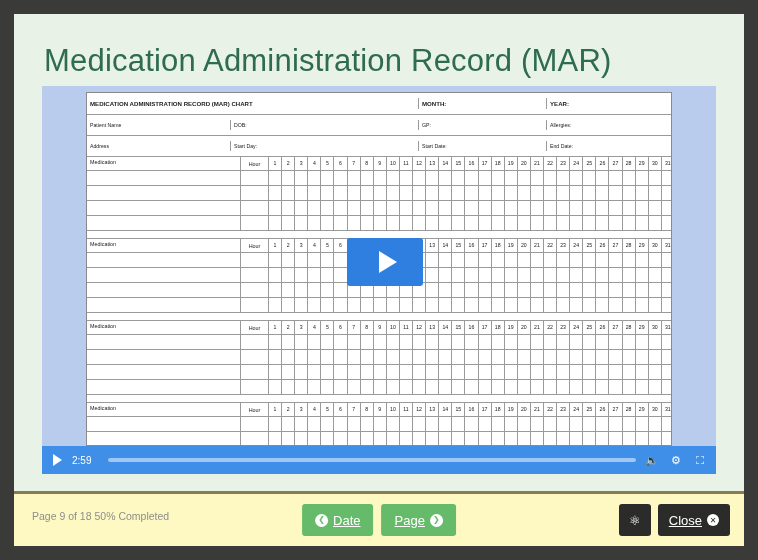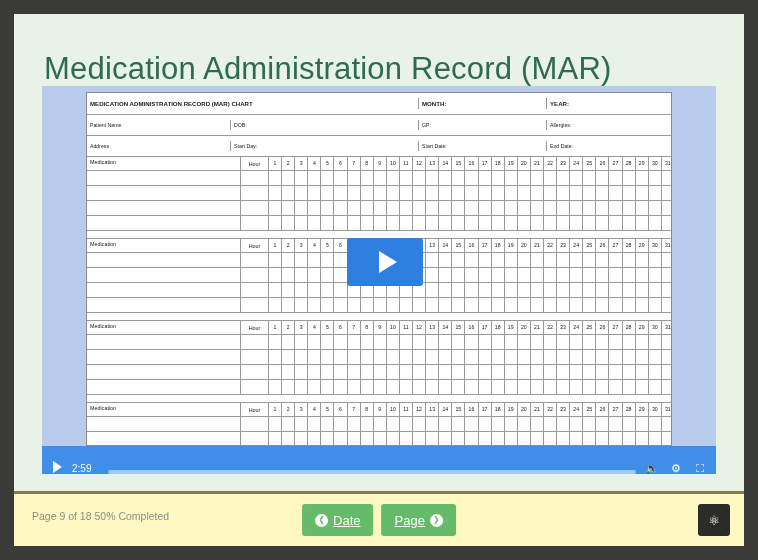--- a/index.html
+++ b/index.html
@@ -18,21 +18,21 @@
   
   .content-panel {
     position: absolute;
     left: 14px; top: 14px;
     width: 730px; height: 480px;
     background: #e8f2e6;
     border-bottom: 3px solid #8a7a50;
   }
   .page-title {
     position: absolute;
-    left: 30px; top: 37px;
+    left: 30px; top: 29px;
     font-size: 31px;
     color: #2e6b4f;
     font-weight: normal;
     letter-spacing: 0.2px;
     white-space: nowrap;
   }
   
   .video-wrap {
     position: absolute;
     left: 28px; top: 72px;
@@ -123,21 +123,21 @@
     border-bottom: 11px solid transparent;
     margin-left: 5px;
   }
   
   .video-controls {
     position: absolute;
     left: 0; bottom: 0;
     width: 674px; height: 28px;
     background: #3f8fe8;
     display: flex;
-    align-items: flex-end;
+    align-items: center;
     padding: 0 8px;
     gap: 8px;
   }
   .ctl-play {
     width: 14px; height: 14px;
     display: flex; align-items: center; justify-content: center;
     cursor: pointer;
   }
   .ctl-play i {
     display: block;
@@ -963,16 +963,20 @@
       <button class="nav-btn">
         <span>Page</span>
         <span class="circ">❯</span>
       </button>
     </div>
 
     <div class="right-group">
       <button class="icon-btn">
           <span>⚛</span>
         </button>
+      <button class="close-btn">
+        <span>Close</span>
+        <span class="xcirc">✕</span>
+      </button>
     </div>
   </div>
 
 </div>
 
 </body></html>

